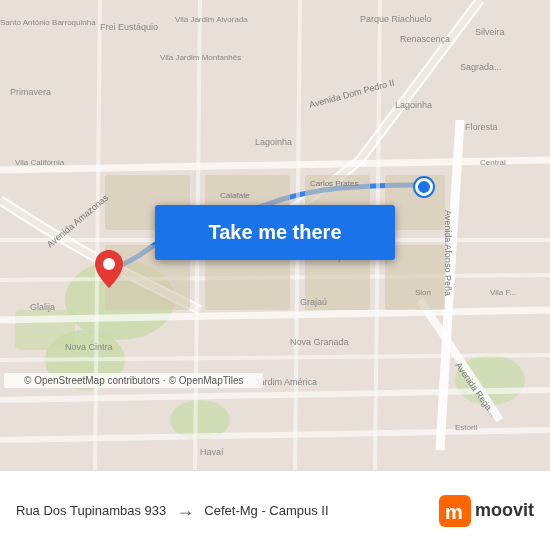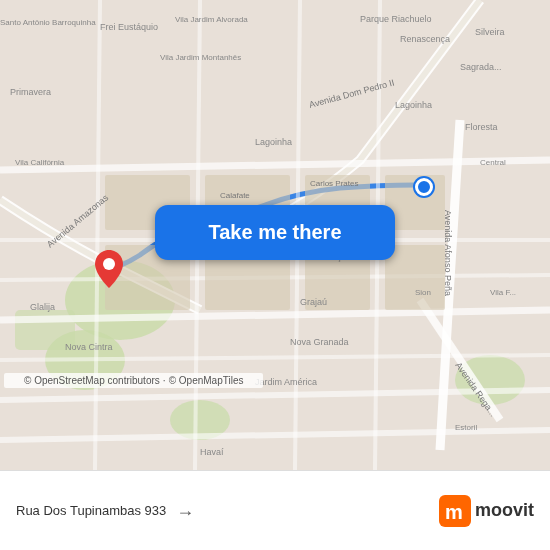--- a/index.html
+++ b/index.html
@@ -26,21 +26,21 @@
 
     #take-me-there-btn {
       position: absolute;
       top: 205px;
       left: 155px;
       width: 240px;
       height: 55px;
       background-color: #1a73e8;
       color: white;
       border: none;
-      border-radius: 13px;
+      border-radius: 3px;
       font-size: 20px;
       font-weight: bold;
       cursor: pointer;
       display: flex;
       align-items: center;
       justify-content: center;
       box-shadow: 0 2px 8px rgba(0,0,0,0.4);
       z-index: 10;
     }
 
@@ -236,20 +236,21 @@
   <div id="origin-dot"></div>
 
   
   <div id="attribution">© OpenStreetMap contributors · © OpenMapTiles</div>
 </div>
 
 <div id="bottom-bar">
   <div id="route-info">
     <span id="from-text">Rua Dos Tupinambas 933</span>
     <span id="arrow-icon">→</span>
+    <span id="to-text">Cefet-Mg - Campus II</span>
   </div>
   <div id="moovit-logo">
     <div id="moovit-icon">
       <svg width="28" height="28" viewBox="0 0 28 28" xmlns="http://www.w3.org/2000/svg">
         <rect width="28" height="28" rx="5" fill="#FF6600"></rect>
         <text x="4" y="22" font-size="20" fill="white" font-family="Arial" font-weight="bold">m</text>
       </svg>
     </div>
     <span id="moovit-text">moovit</span>
   </div>

